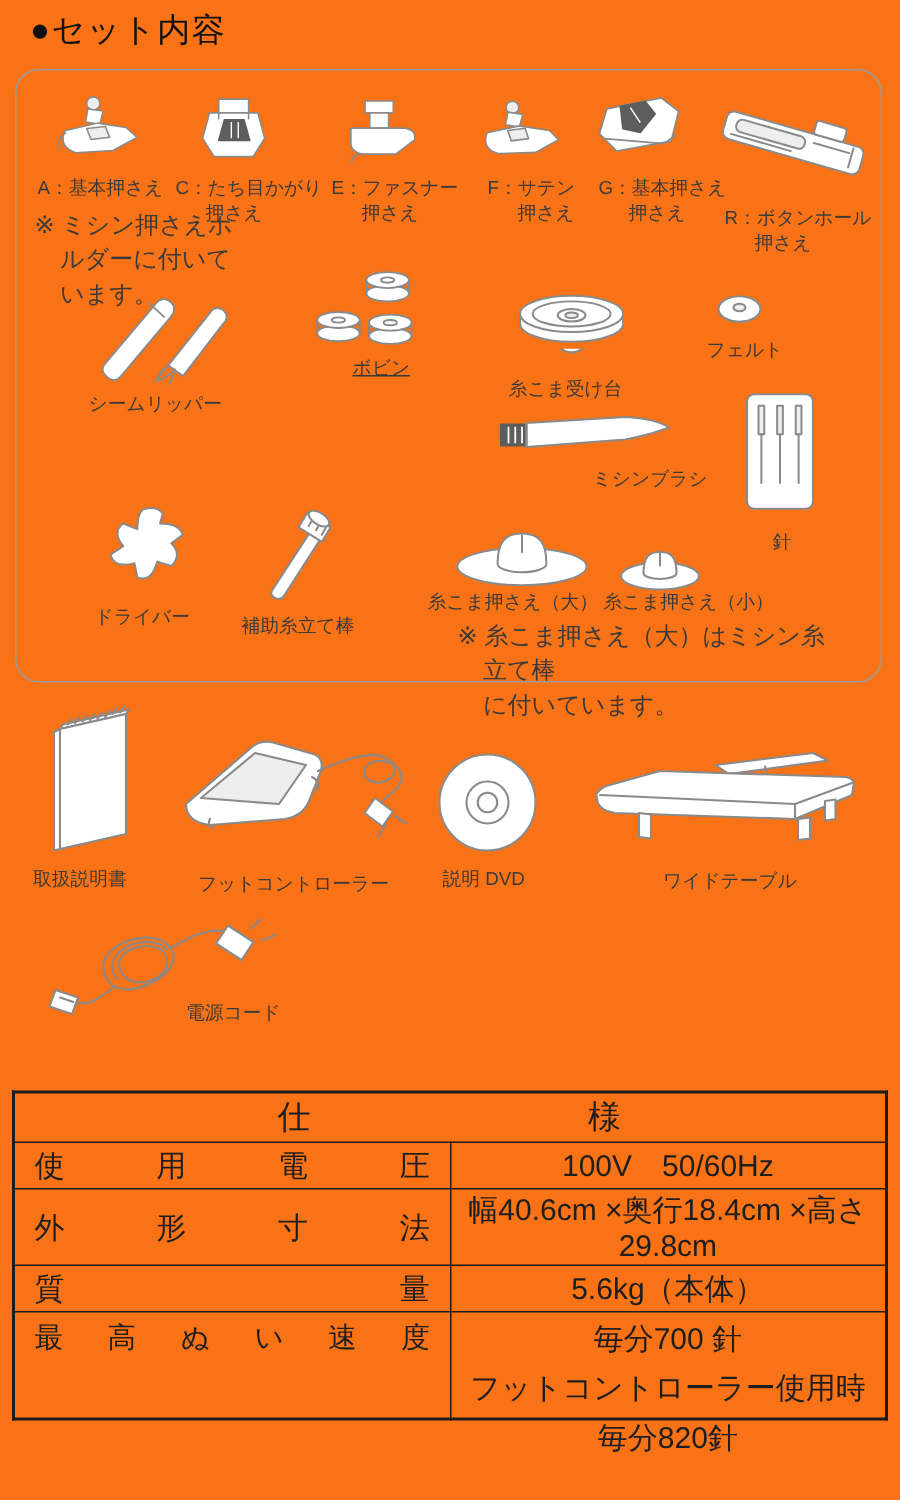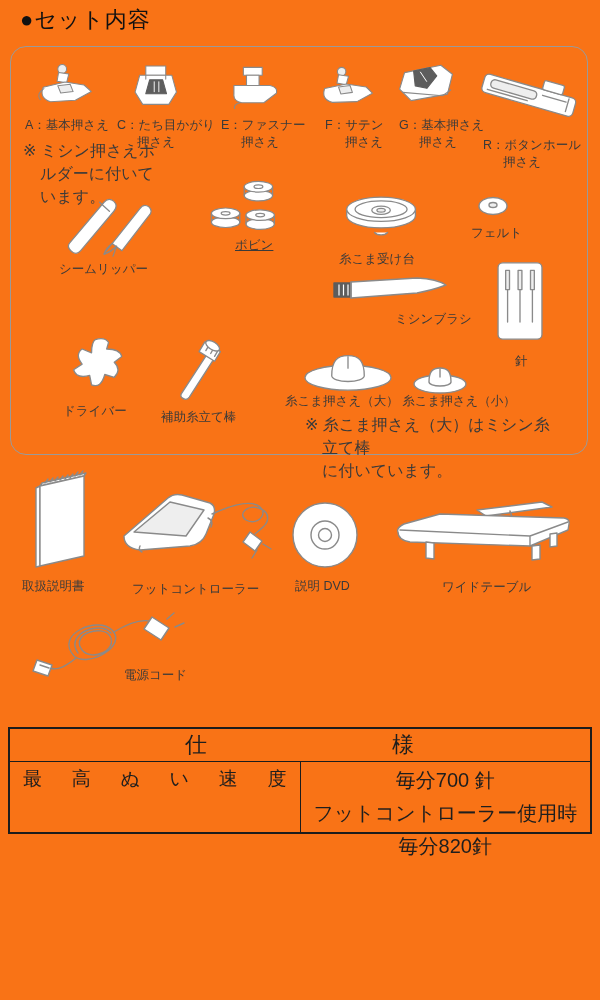--- a/index.html
+++ b/index.html
@@ -282,20 +282,32 @@
         <path class="ln" d="M10,61 l9,3"></path>
       </svg>
   </div>
   <div class="abs lbl" style="left:124px;top:667px;">電源コード</div>
 
   <table class="abs" id="spec">
     <tbody>
         <tr>
       <th colspan="2">仕　　　　　　　　様</th>
     </tr>
+    <tr>
+      <td class="sl">使 用 電 圧</td>
+      <td class="sv">100V　50/60Hz</td>
+    </tr>
+    <tr>
+      <td class="sl">外 形 寸 法</td>
+      <td class="sv">幅40.6cm ×奥行18.4cm ×高さ29.8cm</td>
+    </tr>
+    <tr>
+      <td class="sl">質 量</td>
+      <td class="sv">5.6kg（本体）</td>
+    </tr>
     <tr class="tall">
       <td class="sl">最高ぬい速度</td>
       <td class="sv v2">
         <div>毎分700 針</div>
         <div>フットコントローラー使用時　毎分820針</div>
       </td>
     </tr>
   </tbody>
     </table>
 

